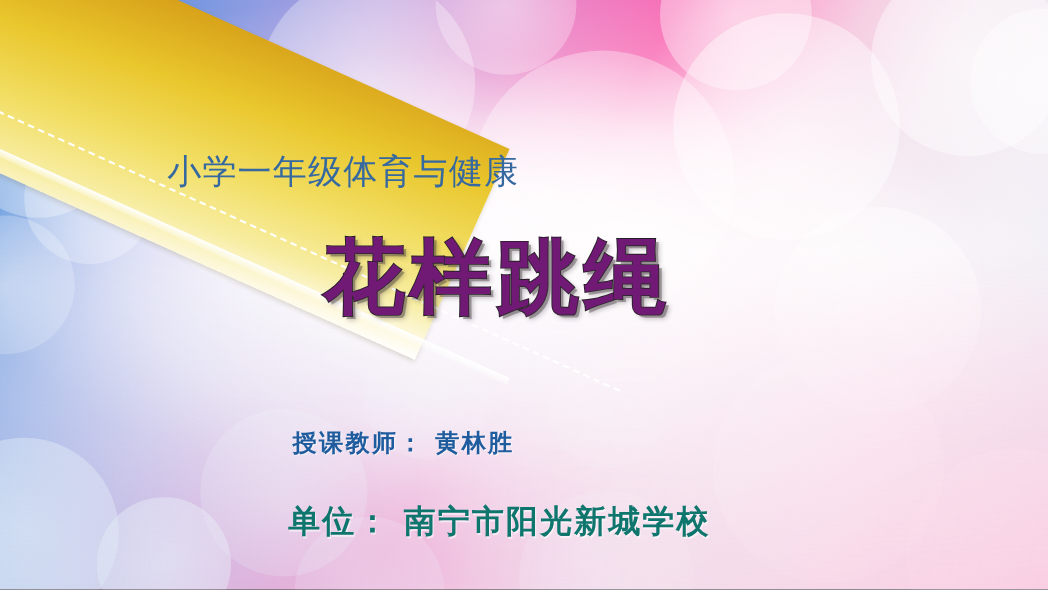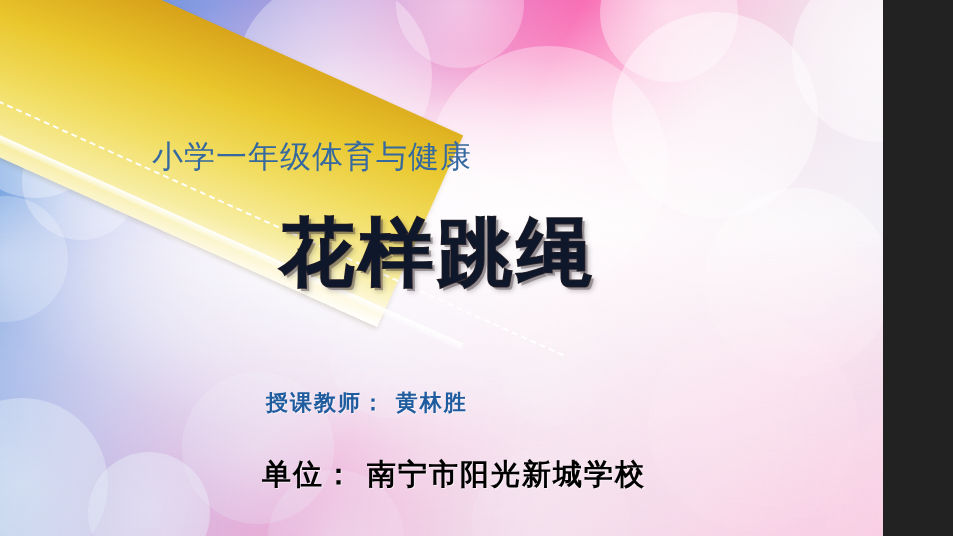--- a/index.html
+++ b/index.html
@@ -2,21 +2,21 @@
 <html><head>
 <meta charset="utf-8">
 <style>
   html, body {
     margin: 0;
     padding: 0;
     background: #222;
   }
   #slide {
     position: relative;
-    width: 883px;
+    width: 953px;
     height: 536px;
     overflow: hidden;
     font-family: "Liberation Sans", "DejaVu Sans", sans-serif;
     background: #f4f3fa;
   }
 
   
   .bg-base {
     position: absolute;
     inset: 0;
@@ -149,27 +149,27 @@
     top: 138px;
     font-size: 31px;
     line-height: 1.2;
     letter-spacing: 1px;
     color: #36699f;
     font-family: "DejaVu Sans", "Liberation Sans", sans-serif;
     white-space: nowrap;
   }
   .main-title {
     position: absolute;
-    left: 280px;
+    left: 294px;
     top: 214px;
     font-size: 74px;
     line-height: 1.05;
     letter-spacing: 5px;
     font-weight: bold;
-    color: #0f172a;
+    color: #701a75;
     font-family: "DejaVu Sans", "Liberation Sans", sans-serif;
     white-space: nowrap;
     -webkit-text-stroke: 1.6px #241f26;
     paint-order: stroke fill;
     text-shadow:
       3px 3px 0 rgba(60,50,55,0.38),
       4px 4px 5px rgba(60,50,55,0.30);
   }
   .presenter {
     position: absolute;
@@ -183,21 +183,21 @@
     white-space: nowrap;
     text-shadow: 1px 1px 0 rgba(255,255,255,0.55);
   }
   .affiliation {
     position: absolute;
     left: 262px;
     top: 455px;
     font-size: 29px;
     letter-spacing: 2px;
     font-weight: bold;
-    color: #000000;
+    color: #0f766e;
     font-family: "DejaVu Serif", "Liberation Serif", serif;
     white-space: nowrap;
     text-shadow: 1px 1px 0 rgba(255,255,255,0.55);
   }
 </style>
 </head>
 <body>
 
 <div id="slide">
 

